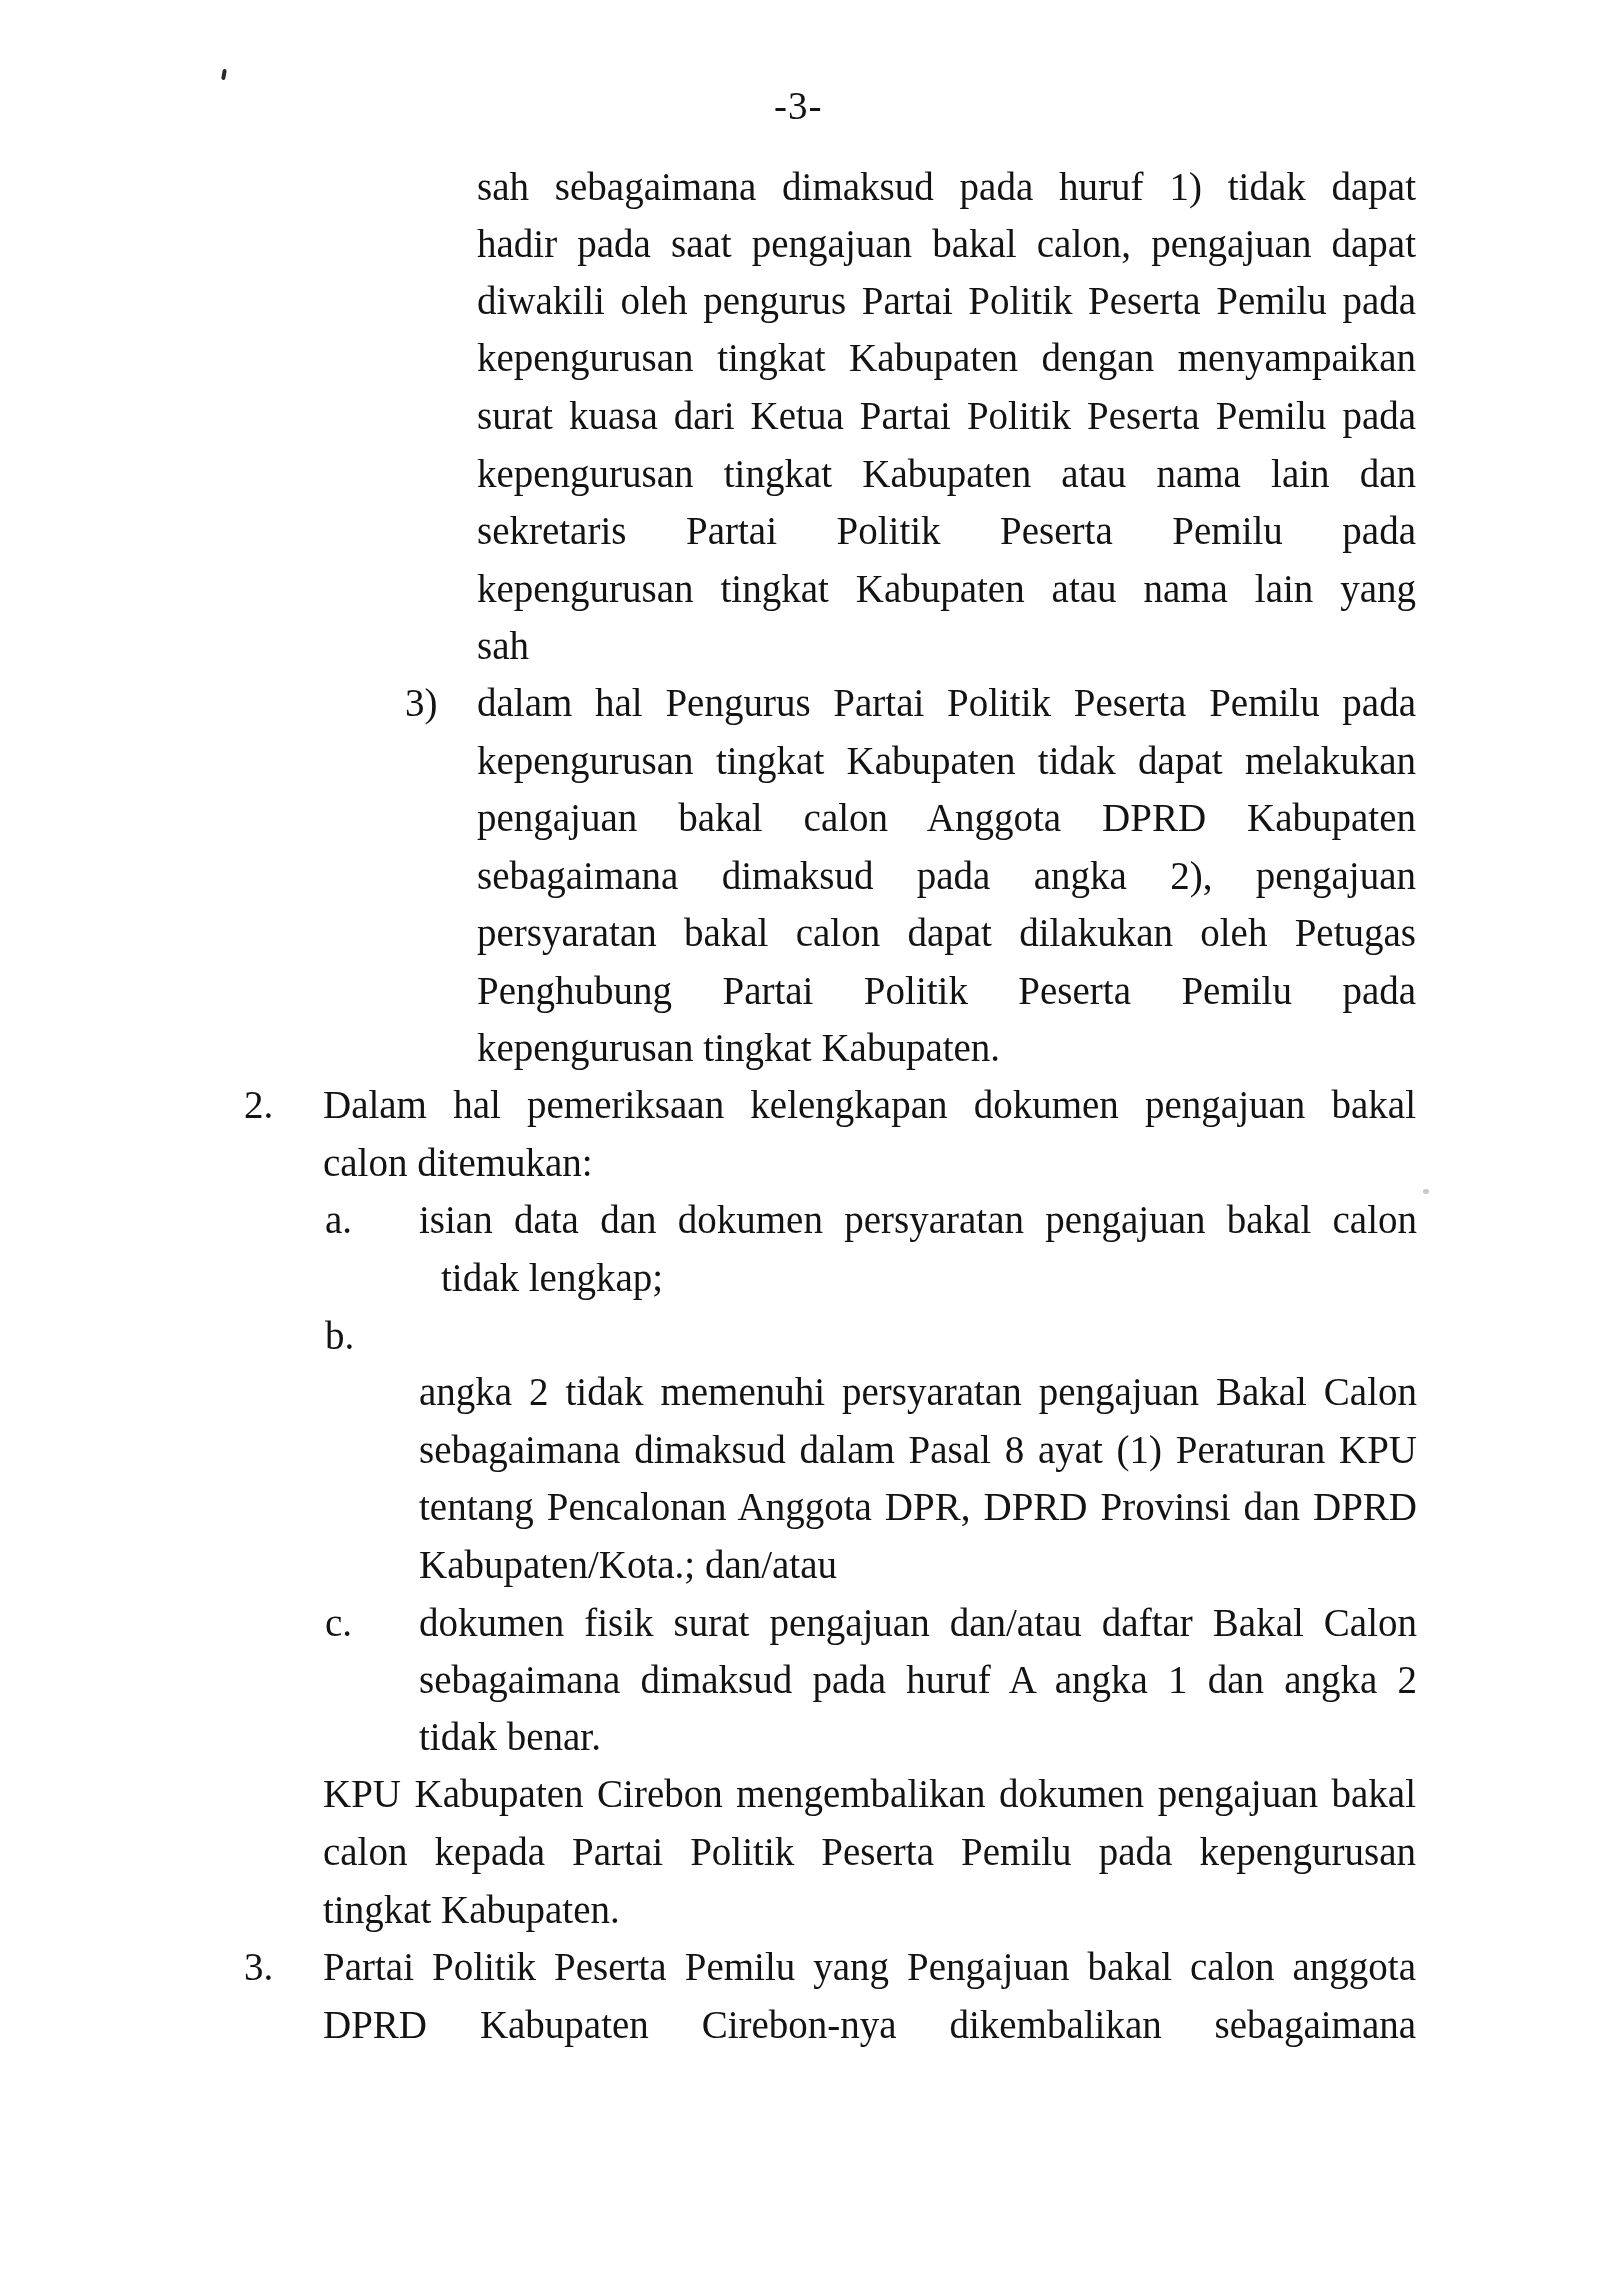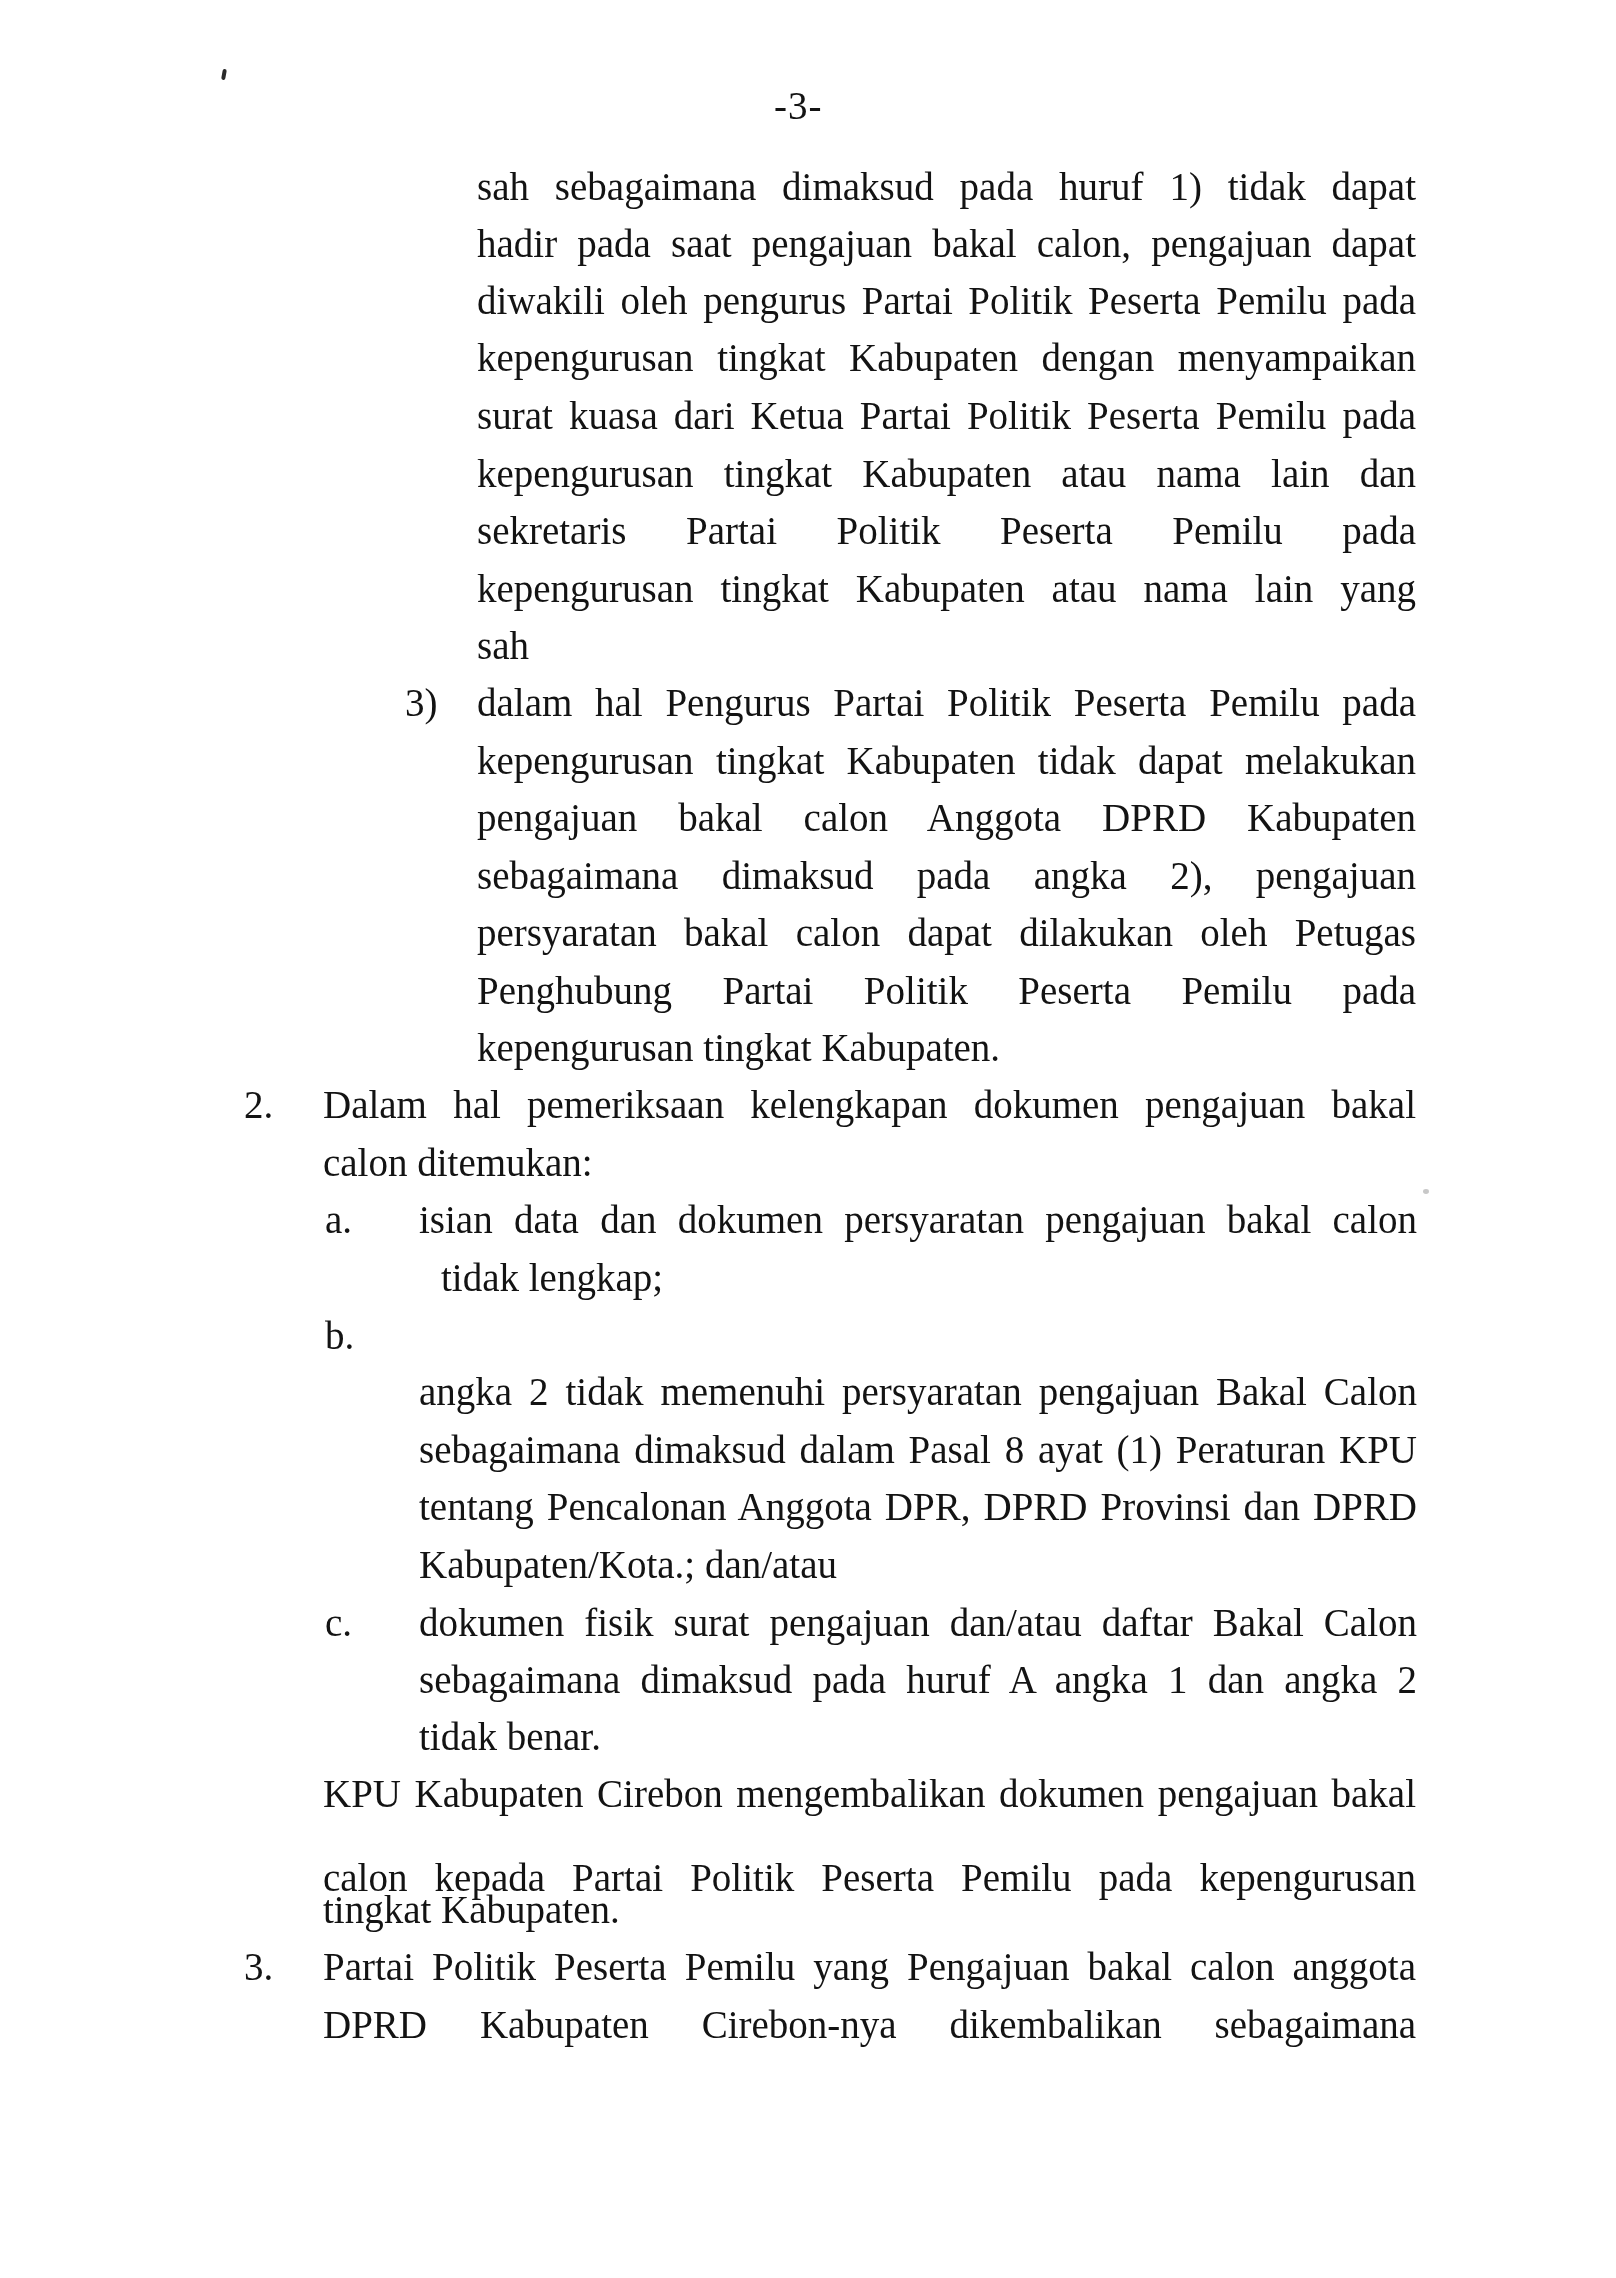--- a/index.html
+++ b/index.html
@@ -158,21 +158,21 @@
       </div>
       <div class="row" style="top: 1651px;">
         <div class="body-line indent-letter">sebagaimana dimaksud pada huruf A angka 1 dan angka 2</div>
       </div>
       <div class="row" style="top: 1708px;">
         <div class="body-line indent-letter last">tidak benar.</div>
       </div>
       <div class="row" style="top: 1765px;">
         <div class="body-line indent-main">KPU Kabupaten Cirebon mengembalikan dokumen pengajuan bakal</div>
       </div>
-      <div class="row" style="top: 1823px; margin-top: 26px;">
+      <div class="row" style="top: 1823px;">
         <div class="body-line indent-main">calon kepada Partai Politik Peserta Pemilu pada kepengurusan</div>
       </div>
       <div class="row" style="top: 1881px;">
         <div class="body-line indent-main last">tingkat Kabupaten.</div>
       </div>
       <div class="row" style="top: 1938px;">
         <span class="marker marker-main">3.</span>
         <div class="body-line indent-main">Partai Politik Peserta Pemilu yang Pengajuan bakal calon anggota</div>
       </div>
       <div class="row" style="top: 1996px;">

